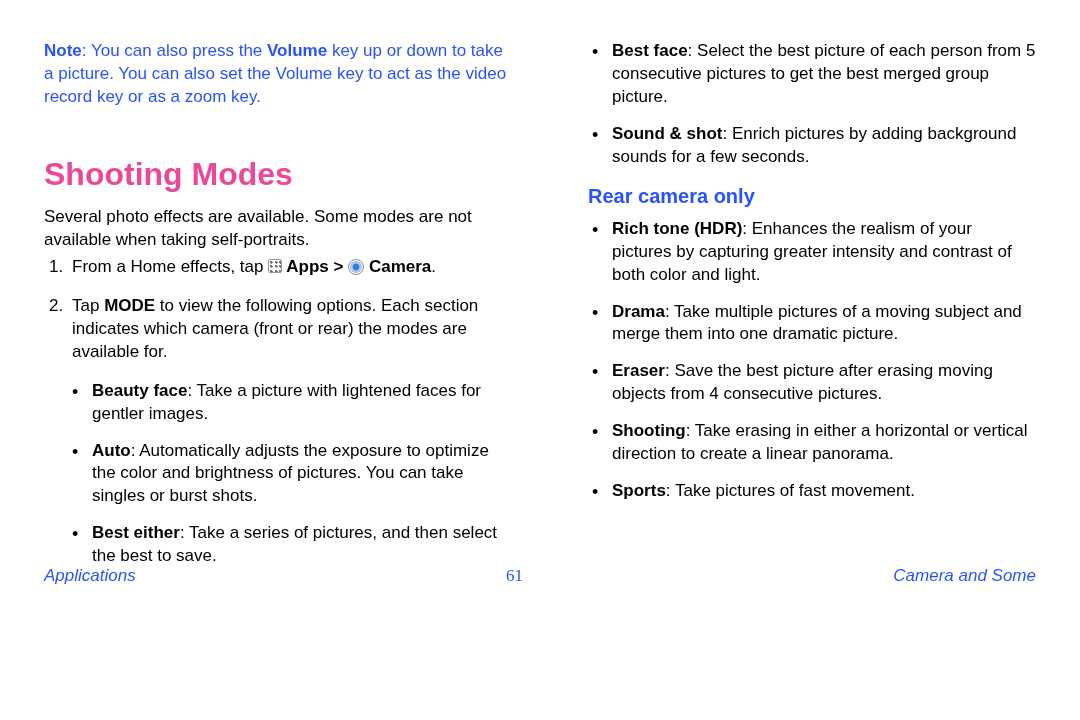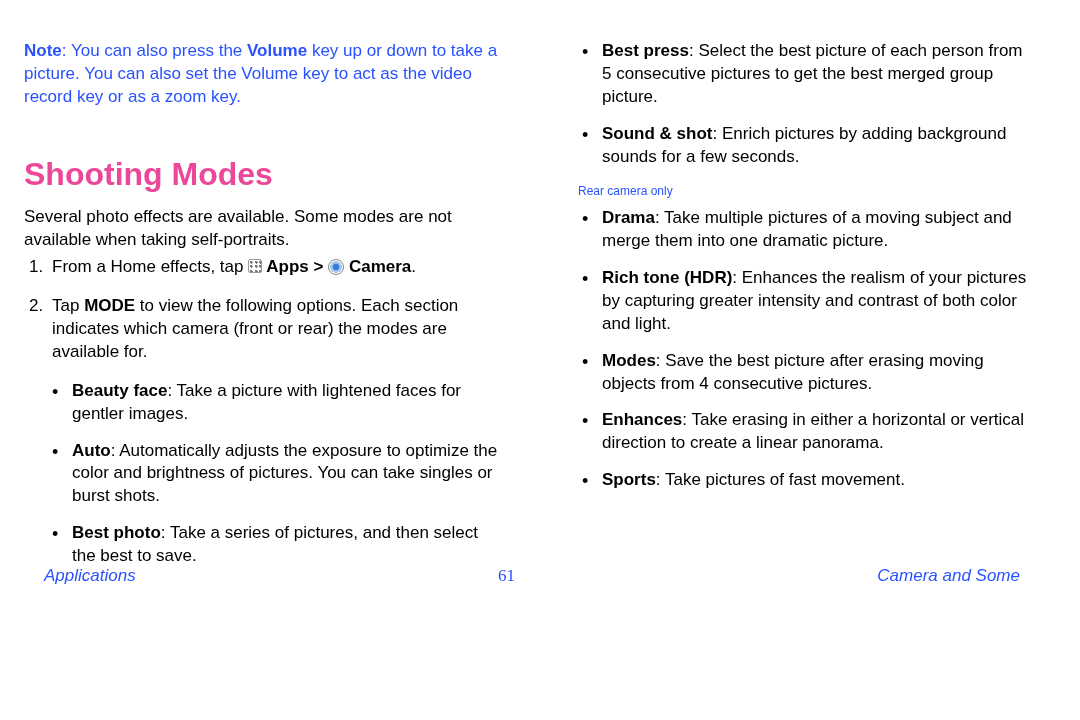--- a/index.html
+++ b/index.html
@@ -1,21 +1,21 @@
 <!DOCTYPE html>
 <html><head>
 <meta charset="utf-8">
 <style>
   * { box-sizing: border-box; margin: 0; padding: 0; }
   html, body { width: 1080px; height: 720px; font-family: Helvetica, Arial, sans-serif; background: #fff; color: #000; }
   .page {
     width: 1080px;
     height: 600px;
     position: relative;
-    padding: 40px 44px 0 24px;
+    padding: 40px 44px 0 44px;
   }
   .columns {
     display: flex;
     gap: 48px;
     height: 620px;
   }
   .col {
     flex: 1;
     font-size: 17px;
     line-height: 1.35;
@@ -37,22 +37,22 @@
     list-style: decimal;
     padding-left: 24px;
     margin-bottom: 14px;
   }
   ol.steps li {
     margin-bottom: 16px;
     padding-left: 4px;
   }
   .subheading {
     color: #2952ff;
-    font-weight: normal;
-    font-size: 12px;
+    font-weight: bold;
+    font-size: 20px;
     margin-left: 24px;
     margin-bottom: 8px;
     margin-top: 12px;
   }
   ul.bullets {
     list-style: none;
     padding-left: 44px;
     margin-bottom: 6px;
   }
   ul.bullets li {
@@ -95,21 +95,21 @@
     vertical-align: -3px;
     border: 1px solid #888;
     border-radius: 50%;
     position: relative;
     background: radial-gradient(circle, #3a7dd8 0 35%, #a9c9f0 36% 60%, #fff 61% 100%);
   }
   .footer {
     position: absolute;
     bottom: 14px;
     left: 44px;
-    right: 60px;
+    right: 44px;
     display: flex;
     justify-content: space-between;
     color: #2952ff;
     font-style: italic;
     font-size: 17px;
   }
   .footer .center { font-style: normal; font-family: Liberation Serif, serif; }
 </style>
 </head>
 <body>
@@ -130,36 +130,36 @@
           <span>From a Home effects, tap </span><span class="icon-apps"></span><span class="b"> Apps &gt; </span><span class="icon-camera"></span><span class="b"> Camera</span><span>.</span>
         </li>
         <li>
           <span>Tap </span><span class="b">MODE</span><span> to view the following options. Each section indicates which camera (front or rear) the modes are available for.</span>
         </li>
       </ol>
 
       <ul class="bullets">
         <li><span class="b">Beauty face</span><span>: Take a picture with lightened faces for gentler images.</span></li>
         <li><span class="b">Auto</span><span>: Automatically adjusts the exposure to optimize the color and brightness of pictures. You can take singles or burst shots.</span></li>
-        <li><span class="b">Best photo</span><span>: Take a series of pictures, and then select the best to save.</span></li>
+        <li><span class="b">Best either</span><span>: Take a series of pictures, and then select the best to save.</span></li>
       </ul>
     </div>
 
     <div class="col">
       <ul class="bullets">
-        <li><span class="b">Best press</span><span>: Select the best picture of each person from 5 consecutive pictures to get the best merged group picture.</span></li>
+        <li><span class="b">Best face</span><span>: Select the best picture of each person from 5 consecutive pictures to get the best merged group picture.</span></li>
         <li><span class="b">Sound &amp; shot</span><span>: Enrich pictures by adding background sounds for a few seconds.</span></li>
       </ul>
 
       <p class="subheading">Rear camera only</p>
       <ul class="bullets">
+        <li><span class="b">Rich tone (HDR)</span><span>: Enhances the realism of your pictures by capturing greater intensity and contrast of both color and light.</span></li>
         <li><span class="b">Drama</span><span>: Take multiple pictures of a moving subject and merge them into one dramatic picture.</span></li>
-        <li><span class="b">Rich tone (HDR)</span><span>: Enhances the realism of your pictures by capturing greater intensity and contrast of both color and light.</span></li>
-        <li><span class="b">Modes</span><span>: Save the best picture after erasing moving objects from 4 consecutive pictures.</span></li>
-        <li><span class="b">Enhances</span><span>: Take erasing in either a horizontal or vertical direction to create a linear panorama.</span></li>
+        <li><span class="b">Eraser</span><span>: Save the best picture after erasing moving objects from 4 consecutive pictures.</span></li>
+        <li><span class="b">Shooting</span><span>: Take erasing in either a horizontal or vertical direction to create a linear panorama.</span></li>
         <li><span class="b">Sports</span><span>: Take pictures of fast movement.</span></li>
       </ul>
     </div>
 
   </div>
 
   <div class="footer">
     <span>Applications</span>
     <span class="center">61</span>
     <span>Camera and Some</span>

